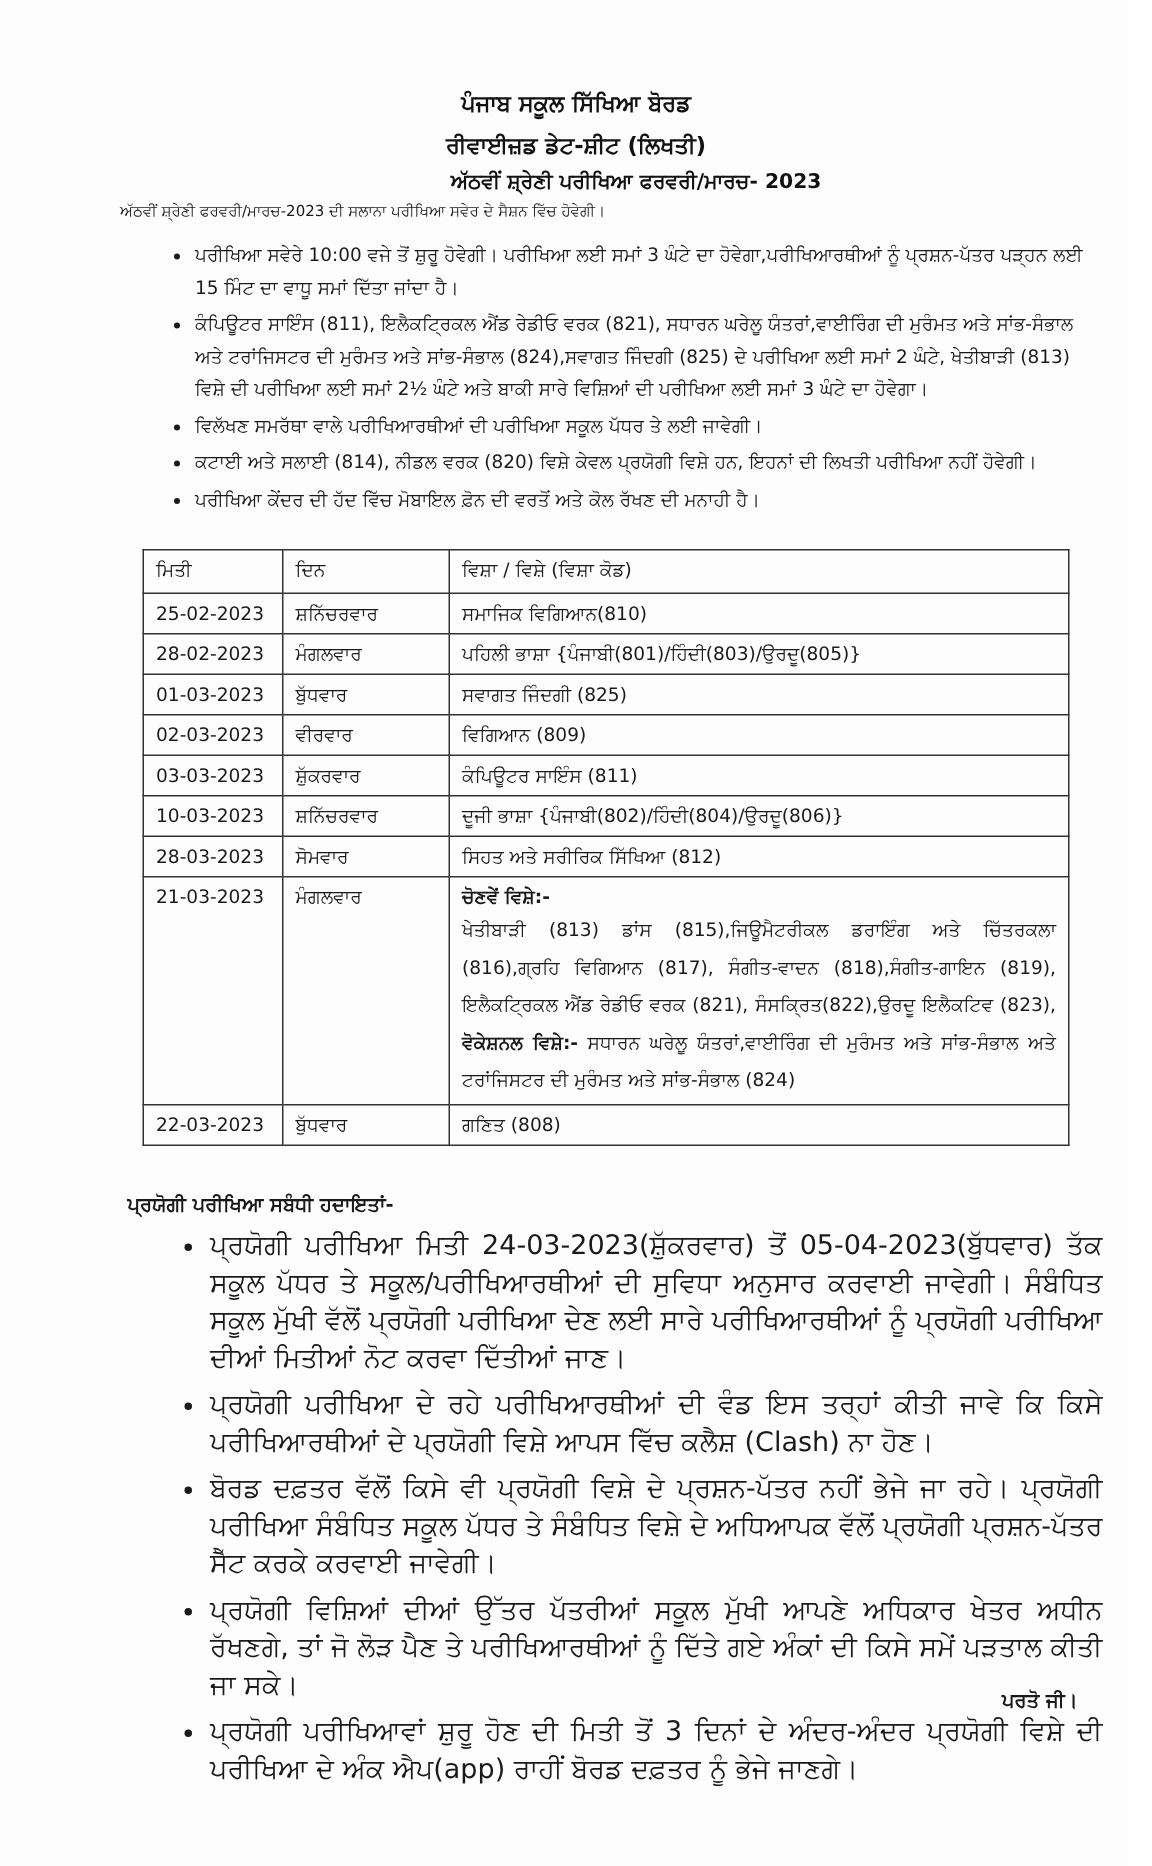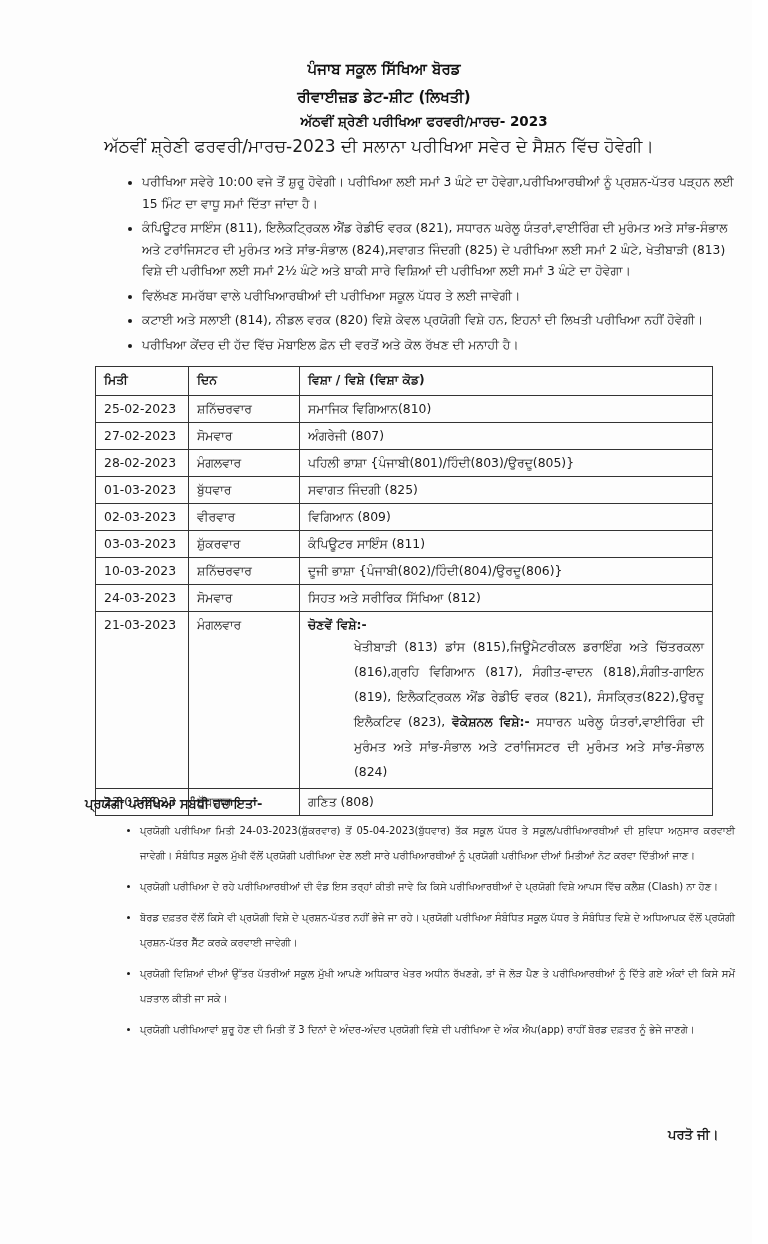--- a/index.html
+++ b/index.html
@@ -9,46 +9,46 @@
       color: #1a1a1a;
     }
     .page { position: absolute; left: 0; top: 0; width: 752px; height: 1244px; background: #fdfdfd; }
     .title {
       position: absolute; left: 0; width: 768px; text-align: center;
       font-weight: bold; color: #111;
     }
     .t1 { top: 60px; font-size: 15px; }
     .t2 { top: 88px; font-size: 15px; }
     .t3 { top: 113px; font-size: 13.5px; left: 40px; }
-    .intro { position: absolute; left: 104px; top: 136px; font-size: 17px; }
+    .intro { position: absolute; left: 80px; top: 136px; font-size: 10px; }
     ul.bullets {
       position: absolute; left: 108px; top: 160px; width: 600px;
-      margin: 12px; padding: 0 0 0 22px; list-style: disc; font-size: 12.3px; line-height: 21.5px;
+      margin: 0; padding: 0 0 0 22px; list-style: disc; font-size: 12.3px; line-height: 21.5px;
     }
     ul.bullets li { margin: 0 0 3px 0; }
     table.sched {
       position: absolute; left: 95px; top: 366px; width: 618px;
       border-collapse: collapse; font-size: 12.4px;
     }
     table.sched th, table.sched td {
       border: 1px solid #333; padding: 4px 8px; text-align: left; vertical-align: top;
       line-height: 18px;
     }
-    table.sched th { font-weight: bold; height: 20px; }
+    table.sched th { font-weight: normal; height: 20px; }
     table.sched td.date { width: 76px; white-space: nowrap; }
     table.sched td.day { width: 94px; white-space: nowrap; font-family: Liberation Serif, serif; }
     .elective-head { font-weight: bold; }
-    .elective-body { line-height: 25px; text-align: justify; margin-left: 46px; }
+    .elective-body { line-height: 25px; text-align: justify; }
     .vocational { font-weight: bold; }
     .practical-heading {
       position: absolute; left: 85px; top: 796px; font-size: 13px; font-weight: bold;
     }
     ul.practical {
       position: absolute; left: 118px; top: 818px; width: 595px;
-      margin: 0; padding: 0 0 0 22px; list-style: disc; font-size: 10px; line-height: 25px;
+      margin: 0; padding: 0 0 0 22px; list-style: disc; font-size: 18px; line-height: 25px;
       text-align: justify;
     }
     ul.practical li { margin: 0 0 6px 0; }
     .pto {
       position: absolute; left: 668px; top: 1127px; font-size: 13px; font-weight: bold; text-align: center;
     }
   </style>
 </head>
 <body>
 
@@ -76,25 +76,20 @@
         <th>ਵਿਸ਼ਾ / ਵਿਸ਼ੇ (ਵਿਸ਼ਾ ਕੋਡ)</th>
       </tr>
     </thead>
     <tbody>
       <tr>
         <td class="date">25-02-2023</td>
         <td class="day">ਸ਼ਨਿੱਚਰਵਾਰ</td>
         <td>ਸਮਾਜਿਕ ਵਿਗਿਆਨ(810)</td>
       </tr>
       <tr>
-        <td class="date">27-02-2023</td>
-        <td class="day">ਸੋਮਵਾਰ</td>
-        <td>ਅੰਗਰੇਜੀ (807)</td>
-      </tr>
-      <tr>
         <td class="date">28-02-2023</td>
         <td class="day">ਮੰਗਲਵਾਰ</td>
         <td>ਪਹਿਲੀ ਭਾਸ਼ਾ {ਪੰਜਾਬੀ(801)/ਹਿੰਦੀ(803)/ਉਰਦੂ(805)}</td>
       </tr>
       <tr>
         <td class="date">01-03-2023</td>
         <td class="day">ਬੁੱਧਵਾਰ</td>
         <td>ਸਵਾਗਤ ਜਿੰਦਗੀ (825)</td>
       </tr>
       <tr>
@@ -106,21 +101,21 @@
         <td class="date">03-03-2023</td>
         <td class="day">ਸ਼ੁੱਕਰਵਾਰ</td>
         <td>ਕੰਪਿਊਟਰ ਸਾਇੰਸ (811)</td>
       </tr>
       <tr>
         <td class="date">10-03-2023</td>
         <td class="day">ਸ਼ਨਿੱਚਰਵਾਰ</td>
         <td>ਦੂਜੀ ਭਾਸ਼ਾ {ਪੰਜਾਬੀ(802)/ਹਿੰਦੀ(804)/ਉਰਦੂ(806)}</td>
       </tr>
       <tr>
-        <td class="date">24-03-2023</td>
+        <td class="date">28-03-2023</td>
         <td class="day">ਸੋਮਵਾਰ</td>
         <td>ਸਿਹਤ ਅਤੇ ਸਰੀਰਿਕ ਸਿੱਖਿਆ (812)</td>
       </tr>
       <tr>
         <td class="date">21-03-2023</td>
         <td class="day">ਮੰਗਲਵਾਰ</td>
         <td>
           <div class="elective-head">ਚੋਣਵੇਂ ਵਿਸ਼ੇ:-</div>
           <div class="elective-body">
             <span>ਖੇਤੀਬਾੜੀ (813) ਡਾਂਸ (815),ਜਿਊਮੈਟਰੀਕਲ ਡਰਾਇੰਗ ਅਤੇ ਚਿੱਤਰਕਲਾ (816),ਗ੍ਰਹਿ ਵਿਗਿਆਨ (817), ਸੰਗੀਤ-ਵਾਦਨ (818),ਸੰਗੀਤ-ਗਾਇਨ (819), ਇਲੈਕਟ੍ਰਿਕਲ ਐਂਡ ਰੇਡੀਓ ਵਰਕ (821), ਸੰਸਕ੍ਰਿਤ(822),ਉਰਦੂ ਇਲੈਕਟਿਵ (823),</span>

